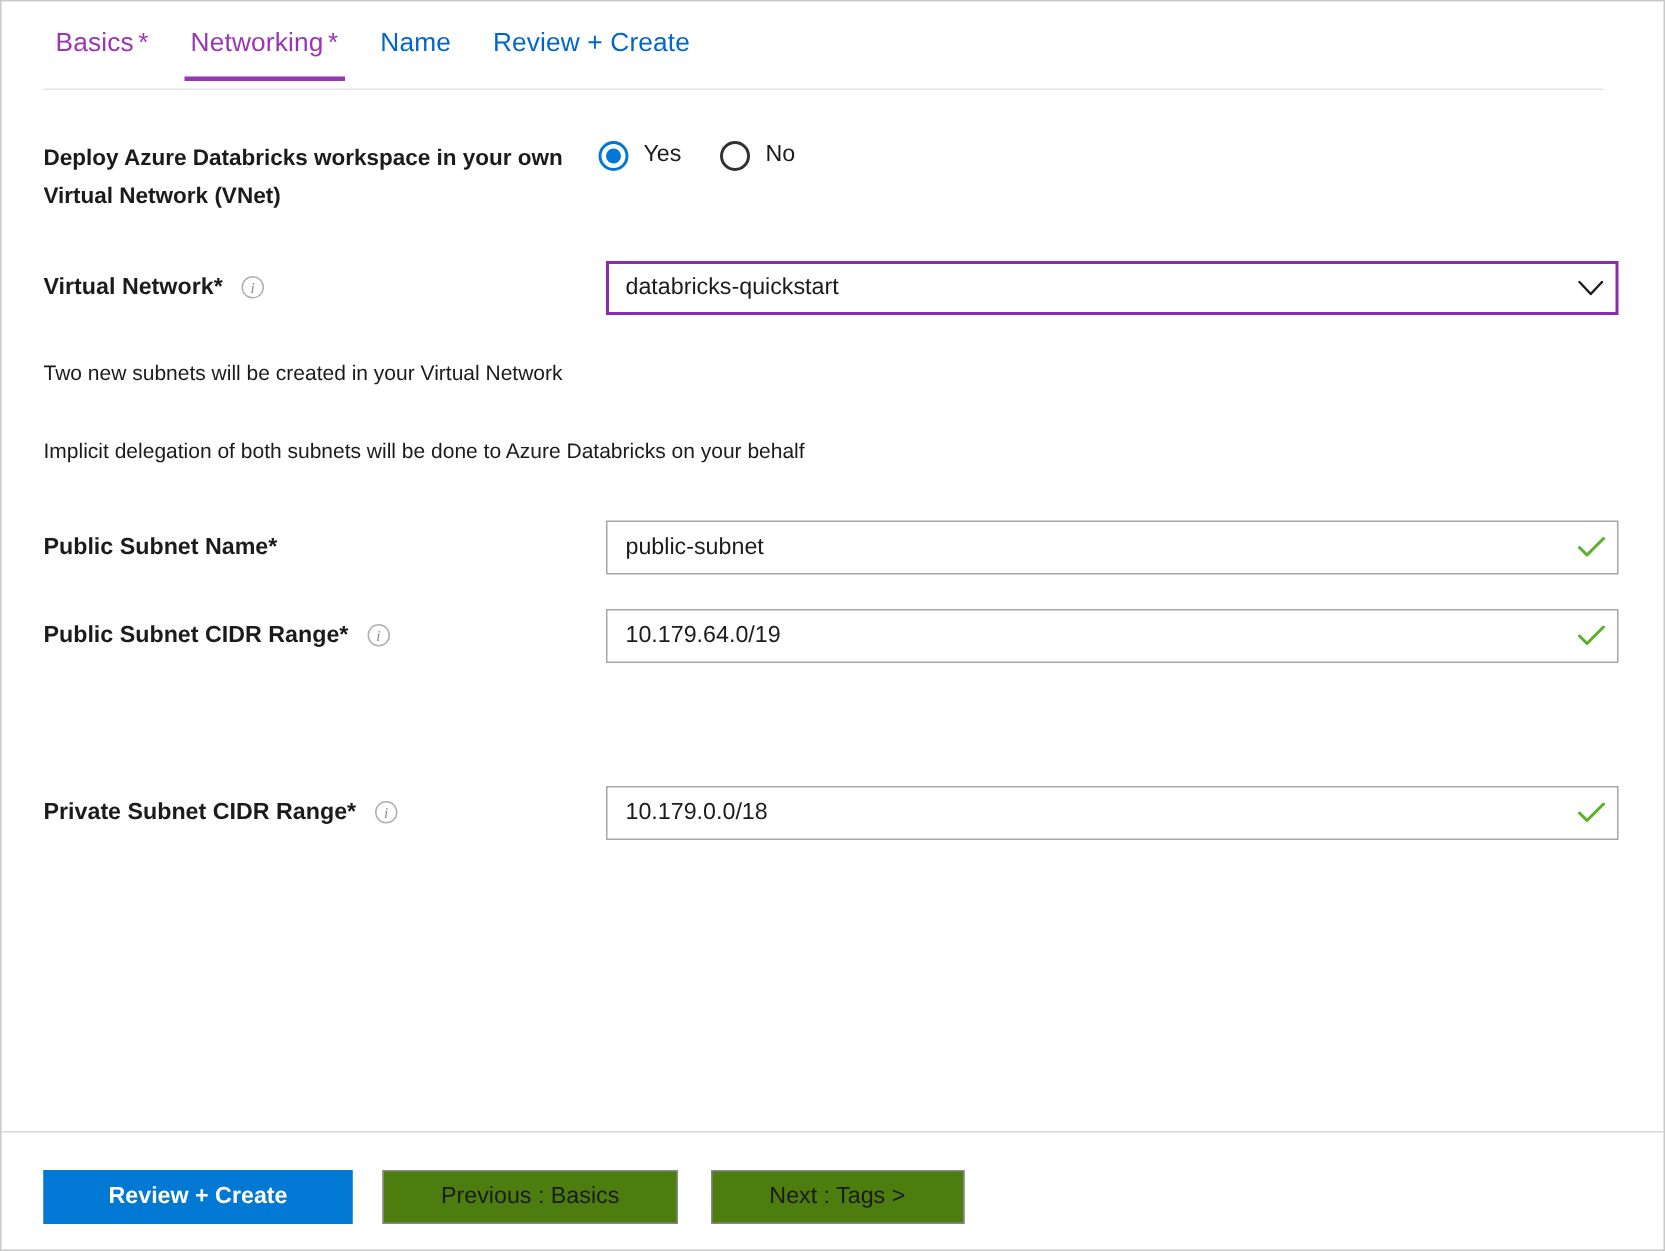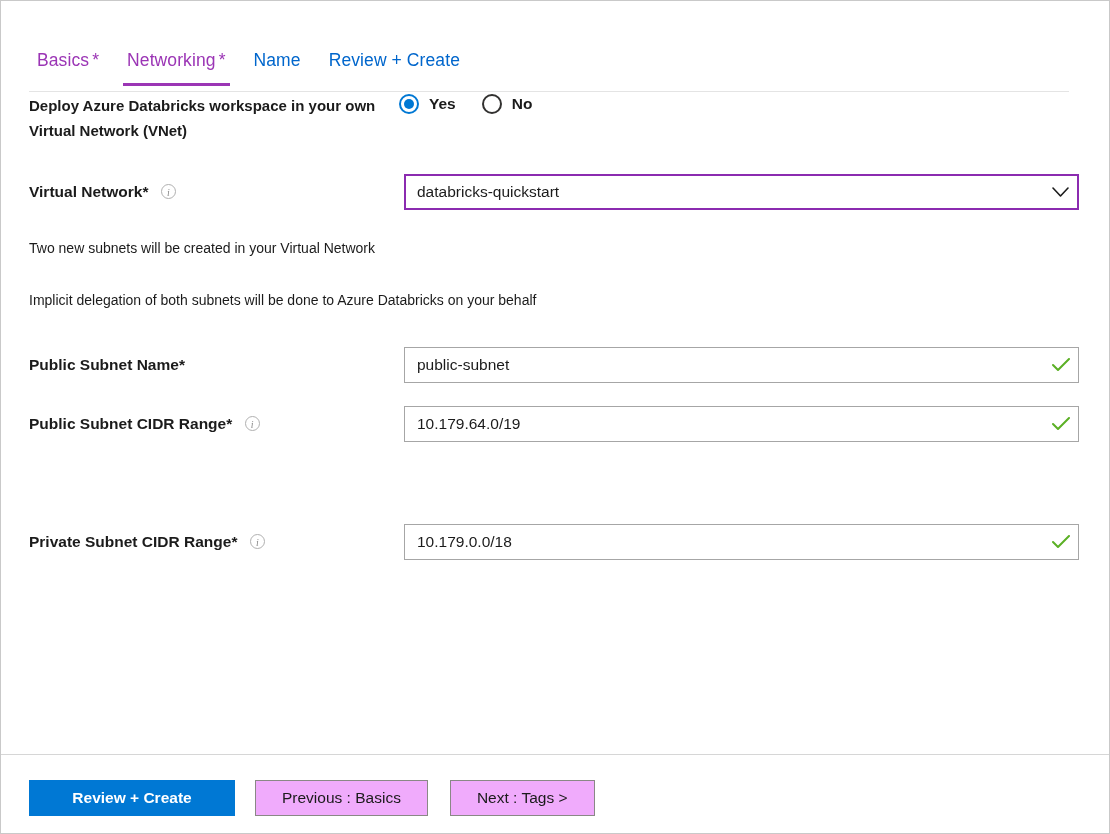--- a/index.html
+++ b/index.html
@@ -20,21 +20,21 @@
     box-sizing: border-box;
     border: 1px solid #c9c9c9;
     background: #ffffff;
     overflow: hidden;
   }
 
   
   .tabstrip {
     position: absolute;
     left: 28px;
-    top: 44px;
+    top: 12px;
     width: 1040px;
     height: 46px;
     border-bottom: 1px solid #e4e4e4;
     display: flex;
     align-items: flex-start;
   }
   .tab {
     position: relative;
     padding: 4px 14px 14px 14px;
     font-size: 17.5px;
@@ -120,24 +120,22 @@
     color: #1b1b1b;
     line-height: 25px;
   }
   .radio-group {
     display: flex;
     align-items: center;
     margin-top: 1px;
   }
   .radio-option {
     display: flex;
-    align-items: center;
     margin-right: 26px;
     cursor: pointer;
-    font-weight: bold;
   }
   .radio-mark {
     width: 20px;
     height: 20px;
     border-radius: 50%;
     box-sizing: border-box;
     border: 2px solid #323130;
     background: #fff;
     position: relative;
   }
@@ -252,24 +250,24 @@
   }
   .btn-primary {
     background: #0078d4;
     color: #ffffff;
     border: 1px solid #0078d4;
     font-weight: bold;
     width: 206px;
     margin-right: 20px;
   }
   .btn-secondary {
-    background: #f0abfc;
+    background: #4d7c0f;
     color: #1b1b1b;
     border: 1px solid #8a8886;
-    padding: 0 26px;
+    padding: 0 38px;
     margin-right: 22px;
   }
 </style>
 </head>
 <body>
 
 <div class="page">
 
   <div class="tabstrip">
 

